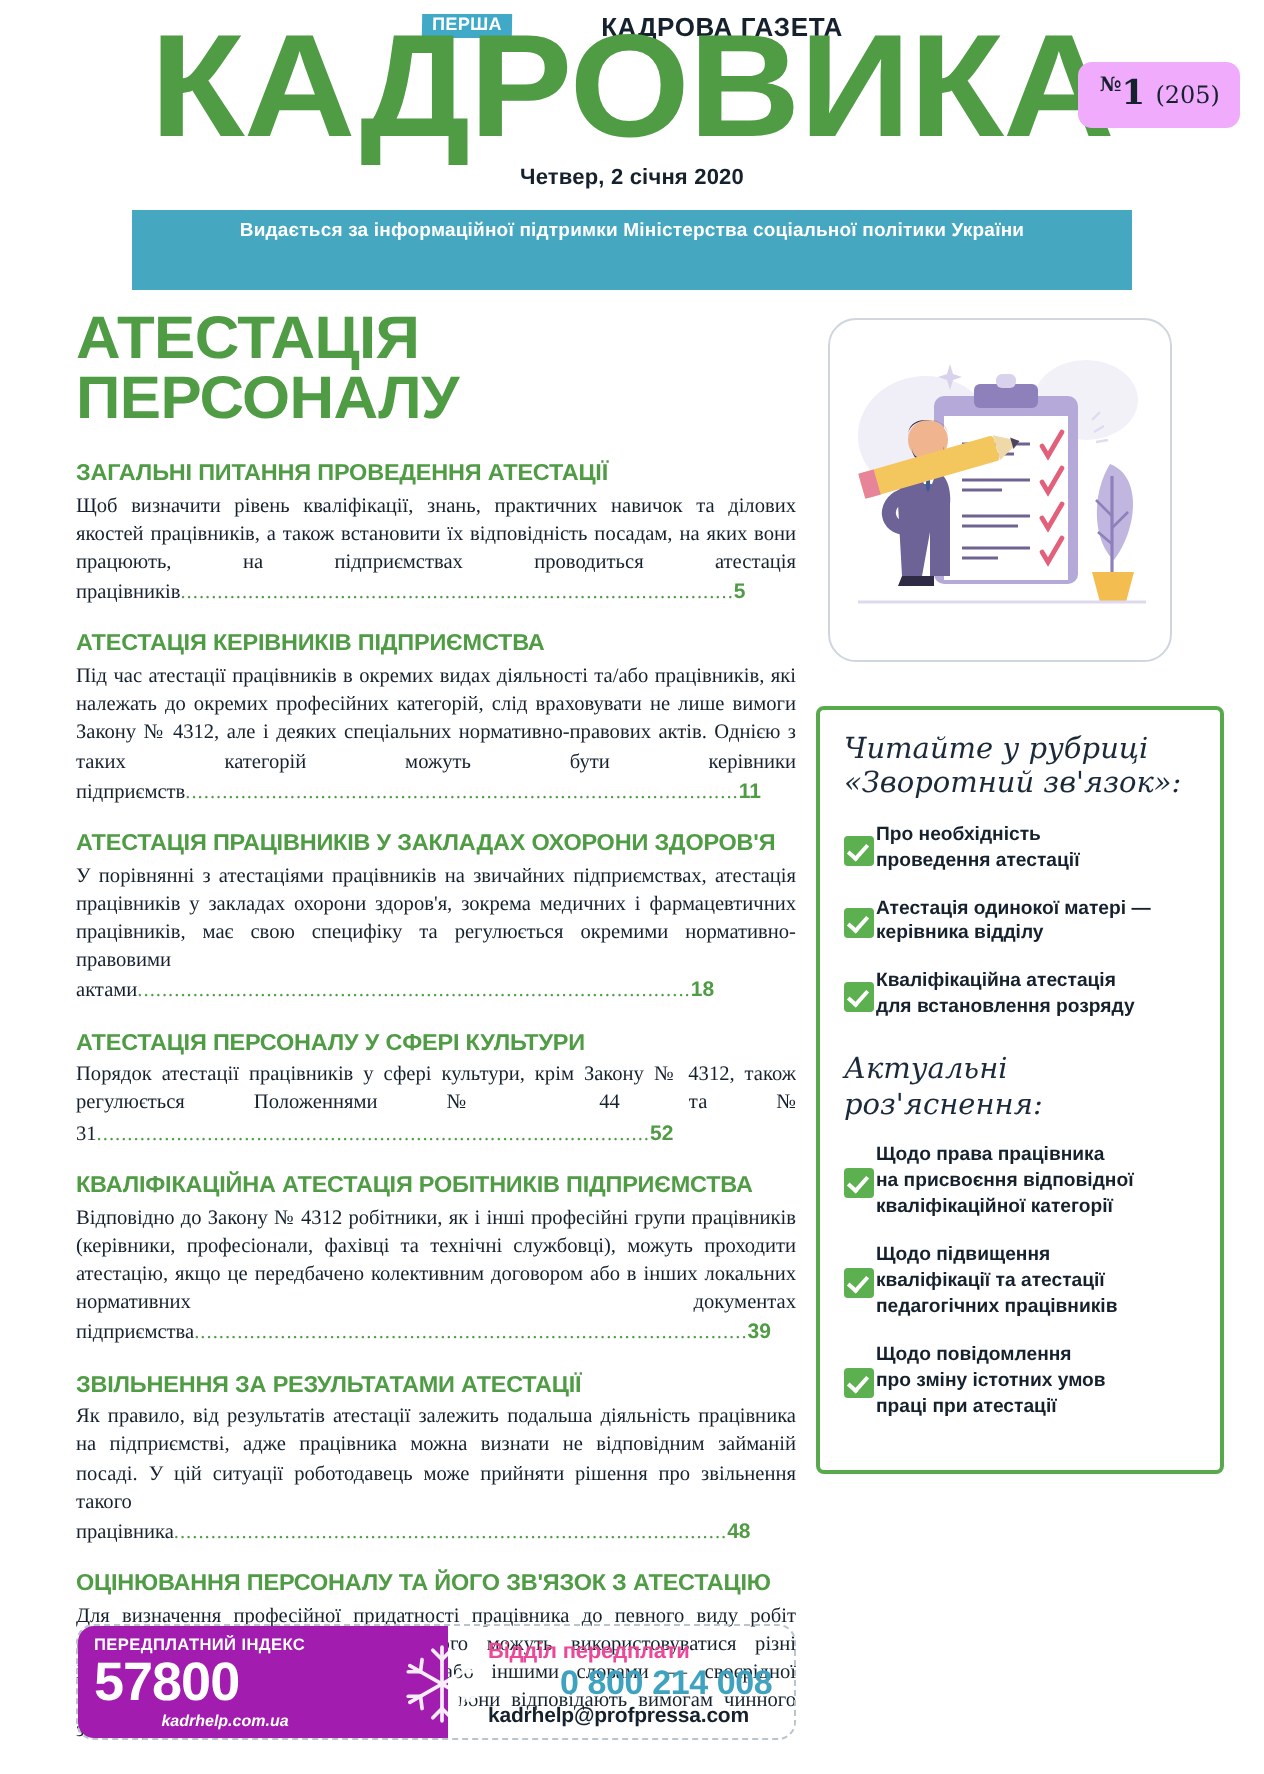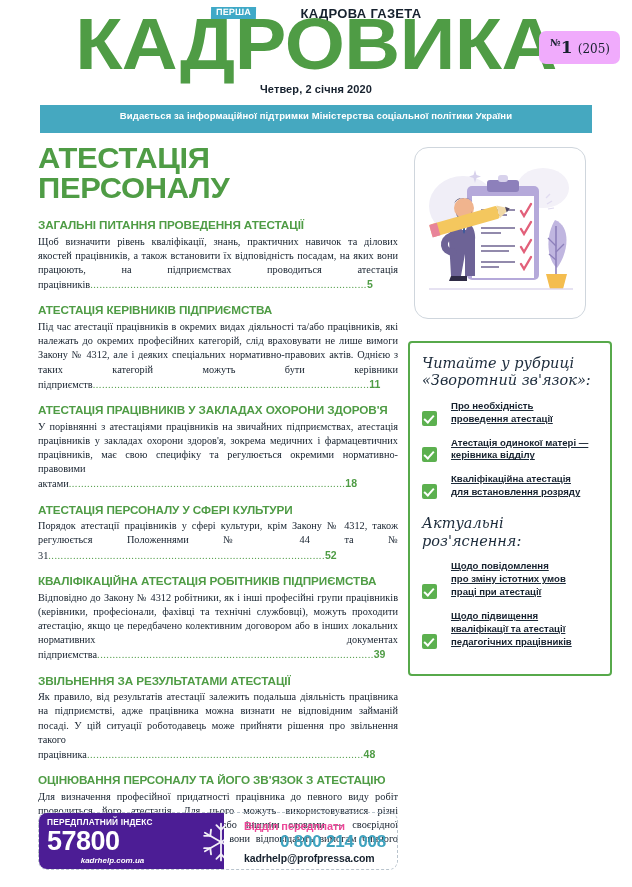--- a/index.html
+++ b/index.html
@@ -92,27 +92,27 @@
   }
   .date-line {
     margin-top: 9px;
     font-size: 11px;
     font-weight: bold;
     color: #16212e;
     letter-spacing: .1px;
   }
   .ministry-bar {
     margin: 10px auto 0 auto;
-    width: 552px;
+    width: 500px;
     background: #45a8c0;
     color: #ffffff;
     font-size: 9.5px;
     font-weight: bold;
     letter-spacing: .1px;
-    padding: 5px 0 12px 0;
+    padding: 5px 0 24px 0;
     text-align: center;
   }
 
   
   .content {
     display: flex;
     padding: 0 0 0 0;
     margin-top: 10px;
   }
   .left-col {
@@ -195,24 +195,23 @@
     font-style: italic;
     font-size: 14.5px;
     color: #1b2a3a;
     line-height: 1.2;
     margin-bottom: 10px;
   }
   .side-script.second { margin-top: 16px; }
   .side-list { list-style: none; margin: 0; padding: 0; }
   .side-li {
     display: flex;
-    align-items: flex-end;
-    gap: 14px;
+    align-items: center;
+    gap: 1px;
     margin-bottom: 11px;
-    text-decoration: underline;
   }
   .chk {
     flex: 0 0 auto;
     width: 15px;
     height: 15px;
     background: #5cb04f;
     border-radius: 2px;
     position: relative;
     margin-top: 1px;
   }
@@ -244,21 +243,21 @@
     height: 58px;
     border: 1px dashed #b9c4cd;
     border-radius: 9px;
     box-sizing: border-box;
     display: flex;
     align-items: stretch;
     overflow: hidden;
   }
   .foot-left {
     width: 185px;
-    background: #4c1d95;
+    background: #a21caf;
     position: relative;
     color: #ffffff;
     padding: 4px 0 0 8px;
     box-sizing: border-box;
   }
   .foot-index-label {
     font-size: 8.3px;
     font-weight: bold;
     letter-spacing: .2px;
   }
@@ -444,25 +443,29 @@
             </div>
             <div class="side-li">
               <span class="chk"></span>
               <span class="side-li-text">Кваліфікаційна атестація<br>для встановлення розряду</span>
             </div>
           </div>
           <div class="side-script second">Актуальні<br>роз'яснення:</div>
           <div class="side-list">
             <div class="side-li">
               <span class="chk"></span>
-              <span class="side-li-text">Щодо повідомлення<br>про зміну істотних умов<br>праці при атестації</span>
+              <span class="side-li-text">Щодо права працівника<br>на присвоєння відповідної<br>кваліфікаційної категорії</span>
             </div>
             <div class="side-li">
               <span class="chk"></span>
               <span class="side-li-text">Щодо підвищення<br>кваліфікації та атестації<br>педагогічних працівників</span>
+            </div>
+            <div class="side-li">
+              <span class="chk"></span>
+              <span class="side-li-text">Щодо повідомлення<br>про зміну істотних умов<br>праці при атестації</span>
             </div>
           </div>
         </div>
     </div>
 
   </div>
 </div>
 
 <div class="footer">
   <div class="foot-left">

